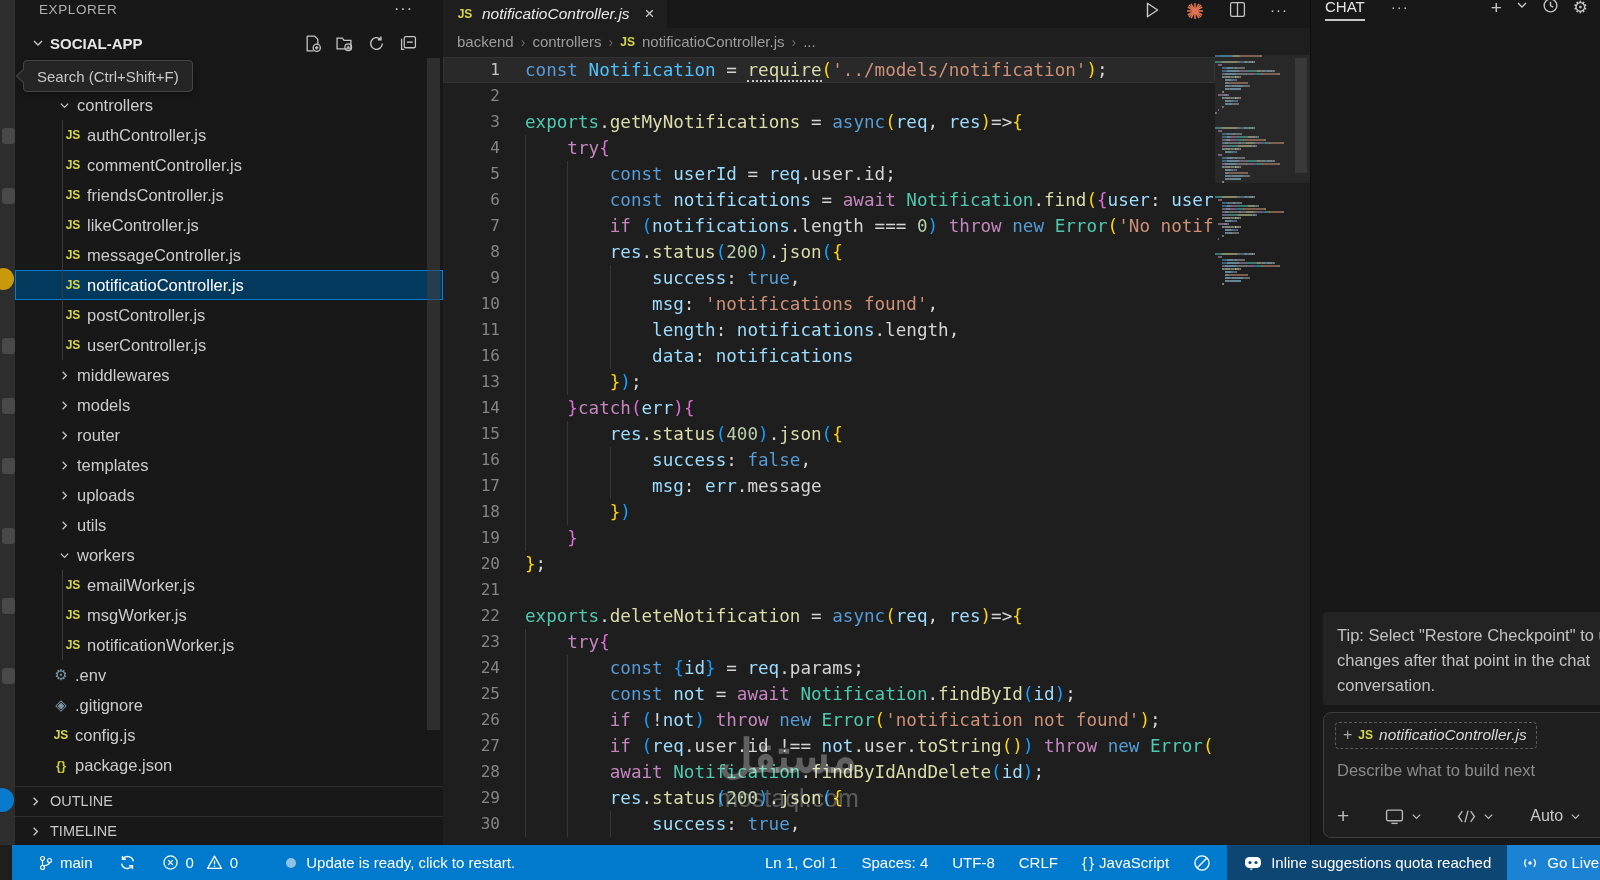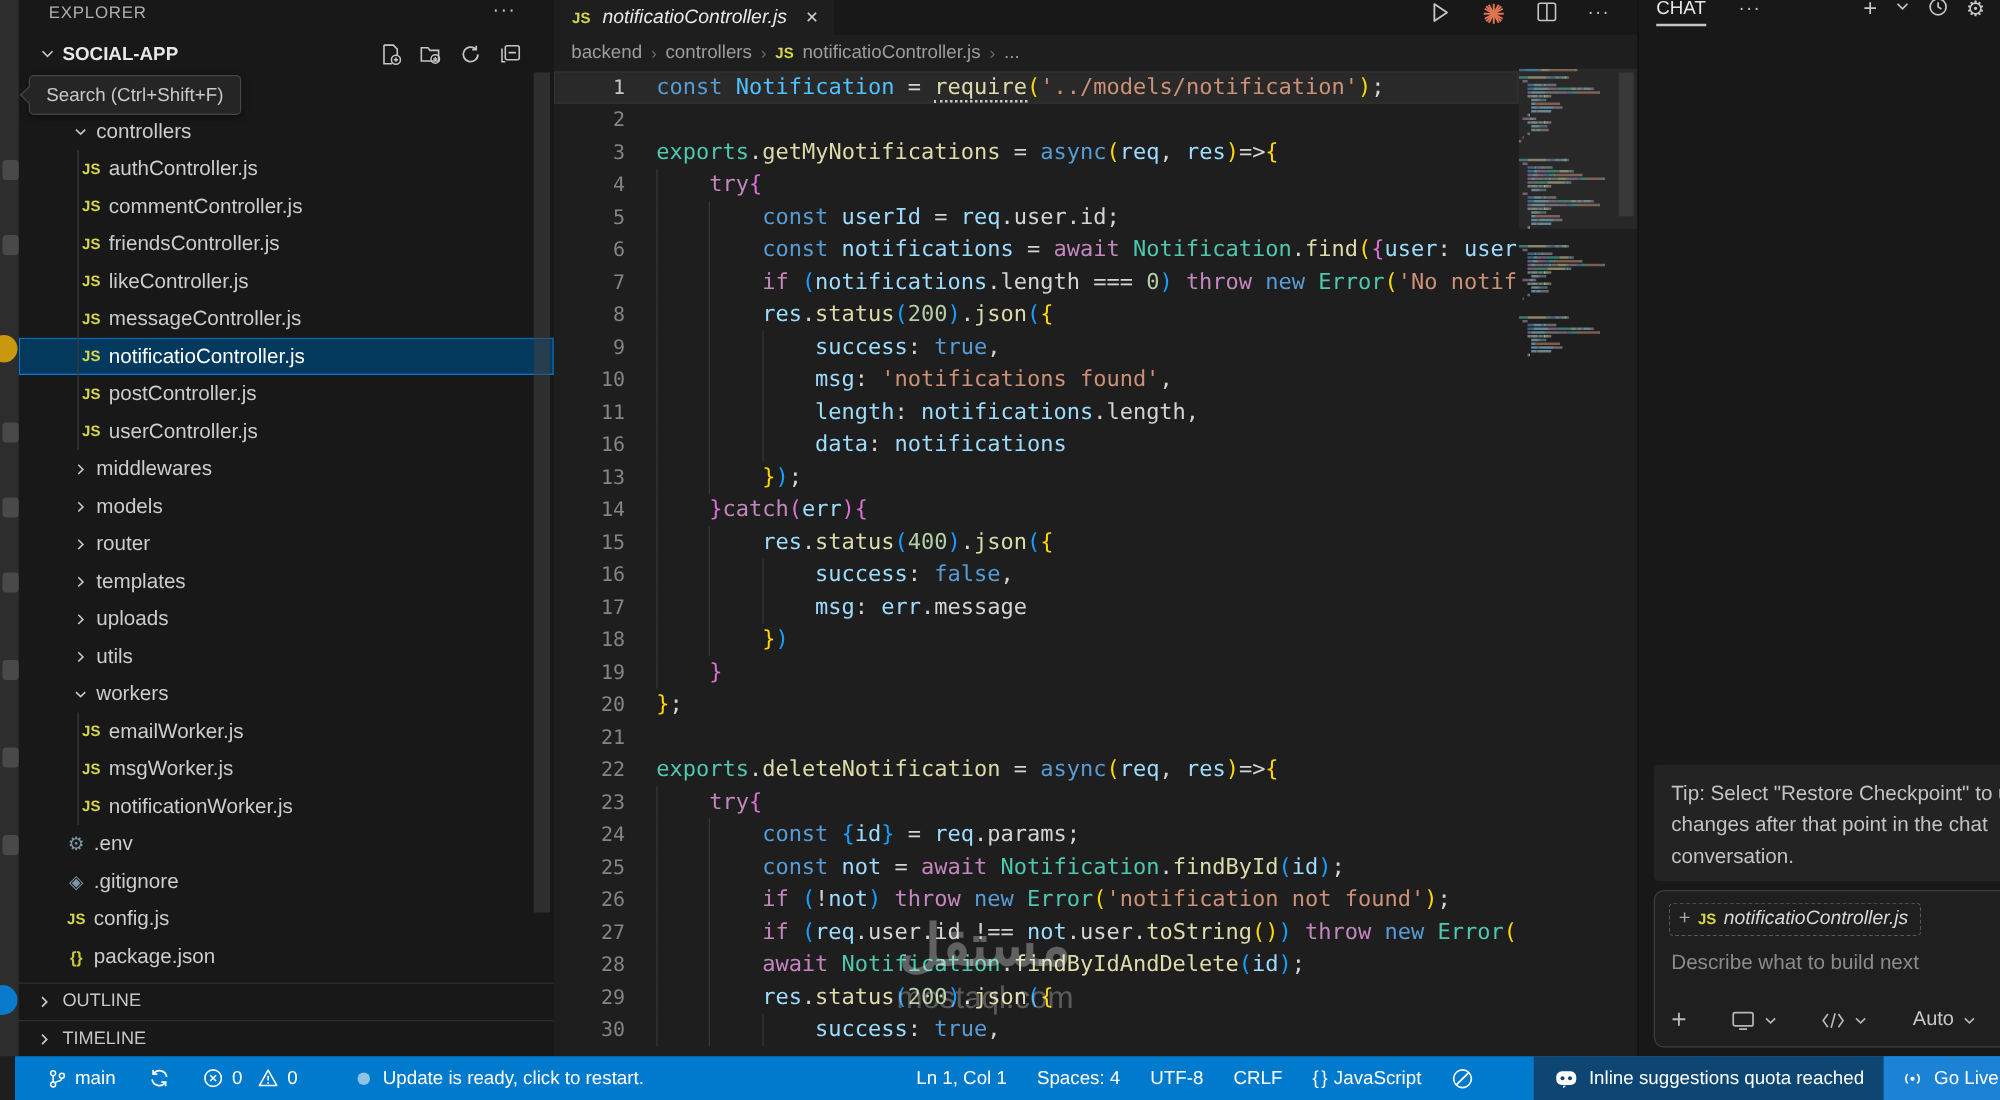--- a/index.html
+++ b/index.html
@@ -85,21 +85,21 @@
   .in-tools .big { font-size:21px; cursor:pointer; }
   .in-tools .grp { display:flex; align-items:center; gap:7px; cursor:pointer;justify-content:space-between; }
   .in-tools .mode { font-size:16px; color:#c8c8c8; }
   .sp24 { width:13px; } .sp26 { width:14px; }
 
   
   .statusbar { position:absolute; left:12px; top:845px; width:1600px; height:35px; background:#007acc; color:#fff; display:flex; align-items:center; font-size:15px; z-index:35; }
   .sb-item { display:flex; align-items:center; gap:6px; cursor:pointer; white-space:nowrap; }
   .sb-left { display:flex; align-items:center; gap:26px; padding-left:26px; }
   .sb-right { margin-left:auto; display:flex; align-items:center; gap:24px; padding-right:16px; }
-  .seg-quota { height:35px; display:flex; align-items:center; gap:8px; padding:0 16px; background:#0d4672; cursor:pointer;margin-left:32px; }
+  .seg-quota { height:35px; display:flex; align-items:center; gap:8px; padding:0 16px; background:#0d4672; cursor:pointer; }
   .seg-golive { height:35px; display:flex; align-items:center; gap:7px; padding:0 13px; background:#1c82d4; cursor:pointer; }
   .dotc { width:10px; height:10px; border-radius:50%; background:rgba(220,235,245,.65); display:inline-block; }
   svg { display:block; }
 </style>
 </head>
 <body>
 
 <div id="root">
 
   <div class="activity">

